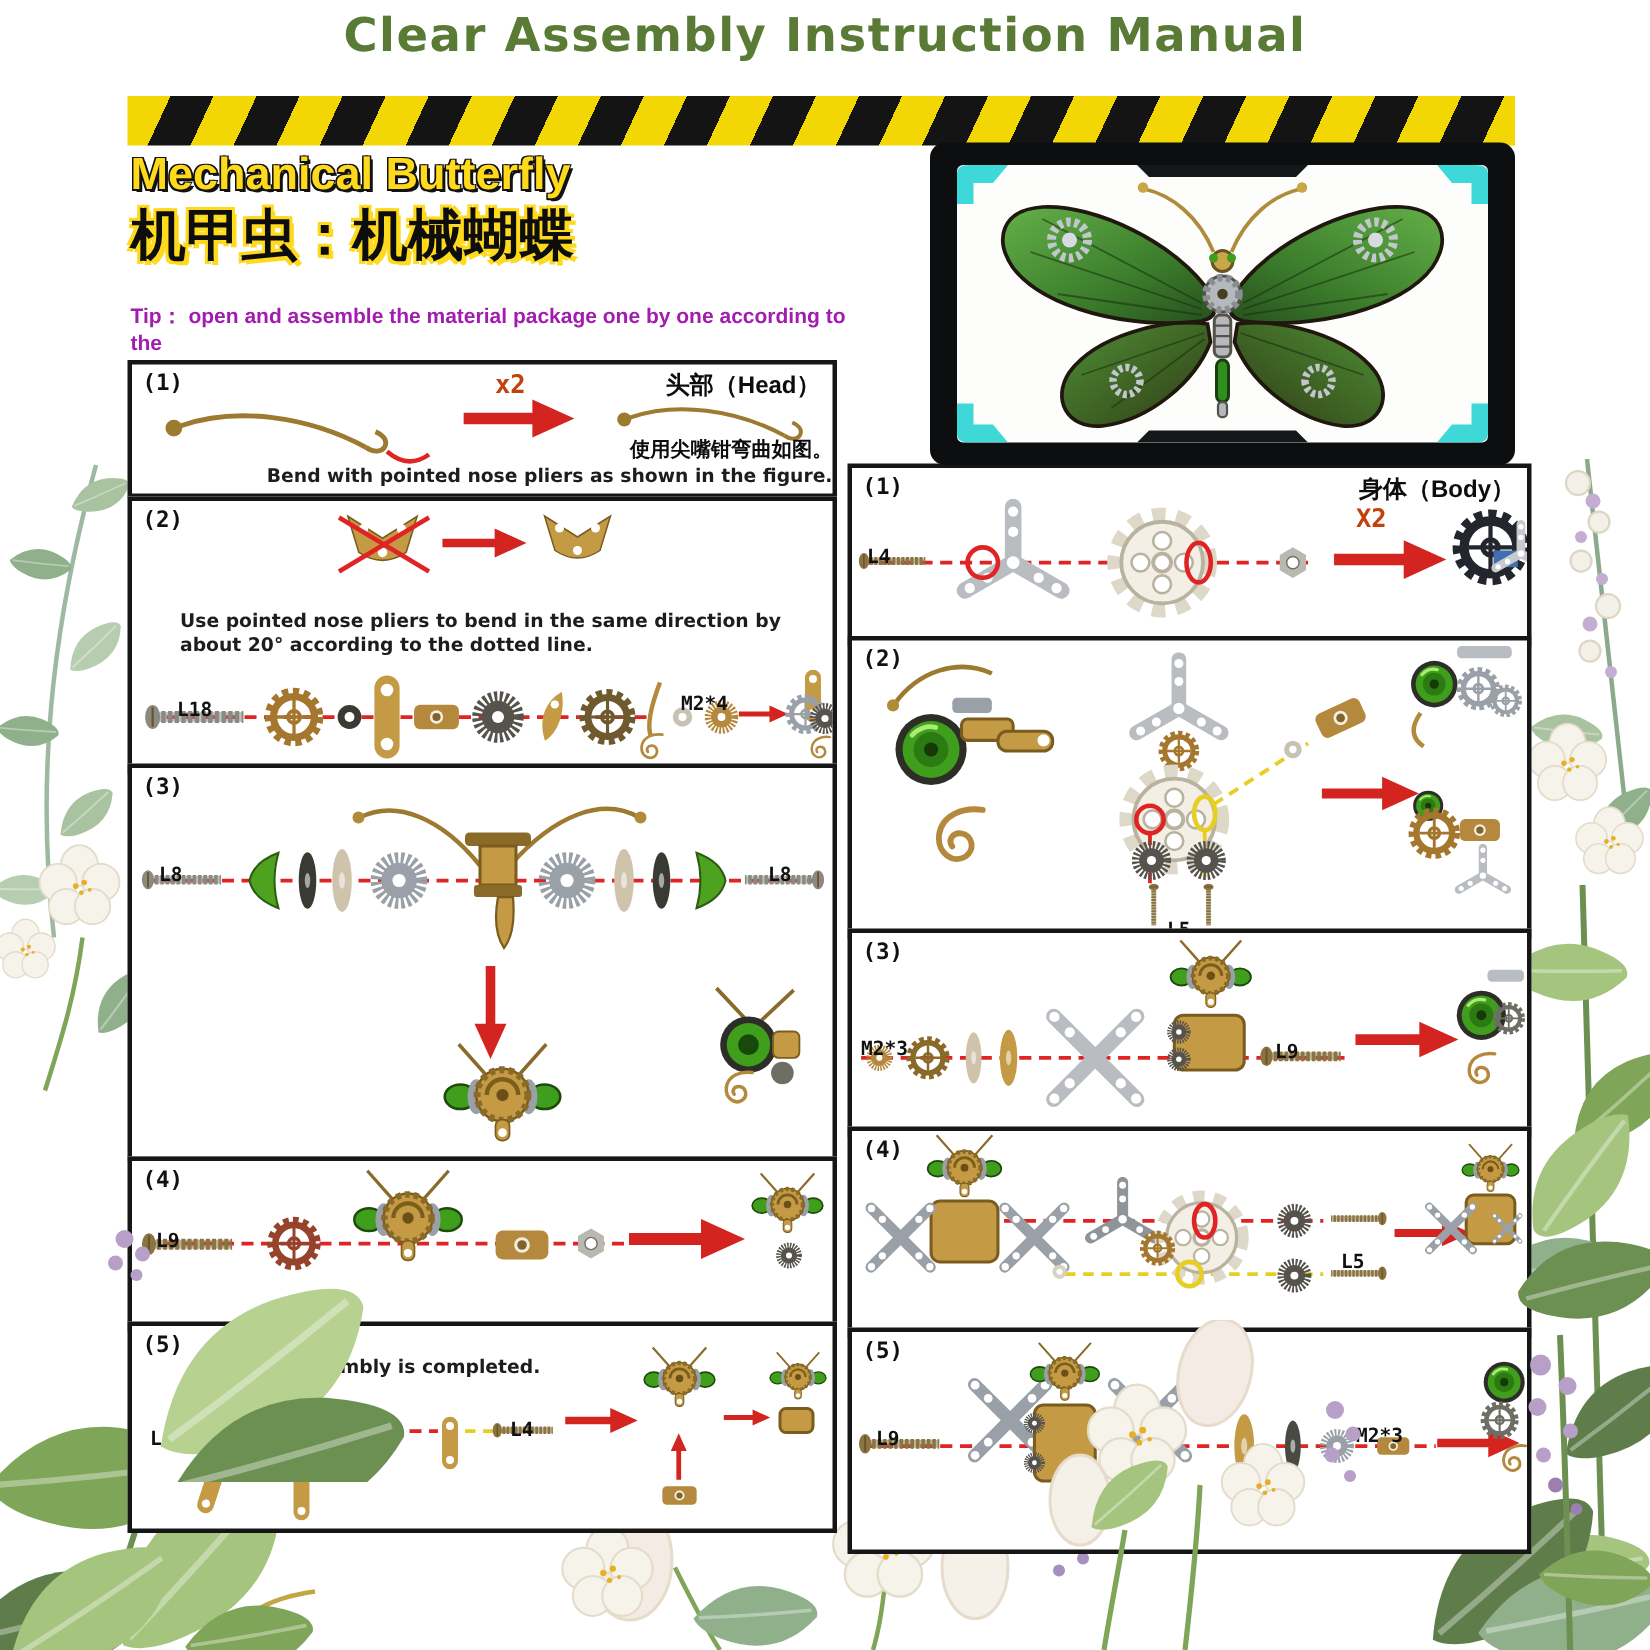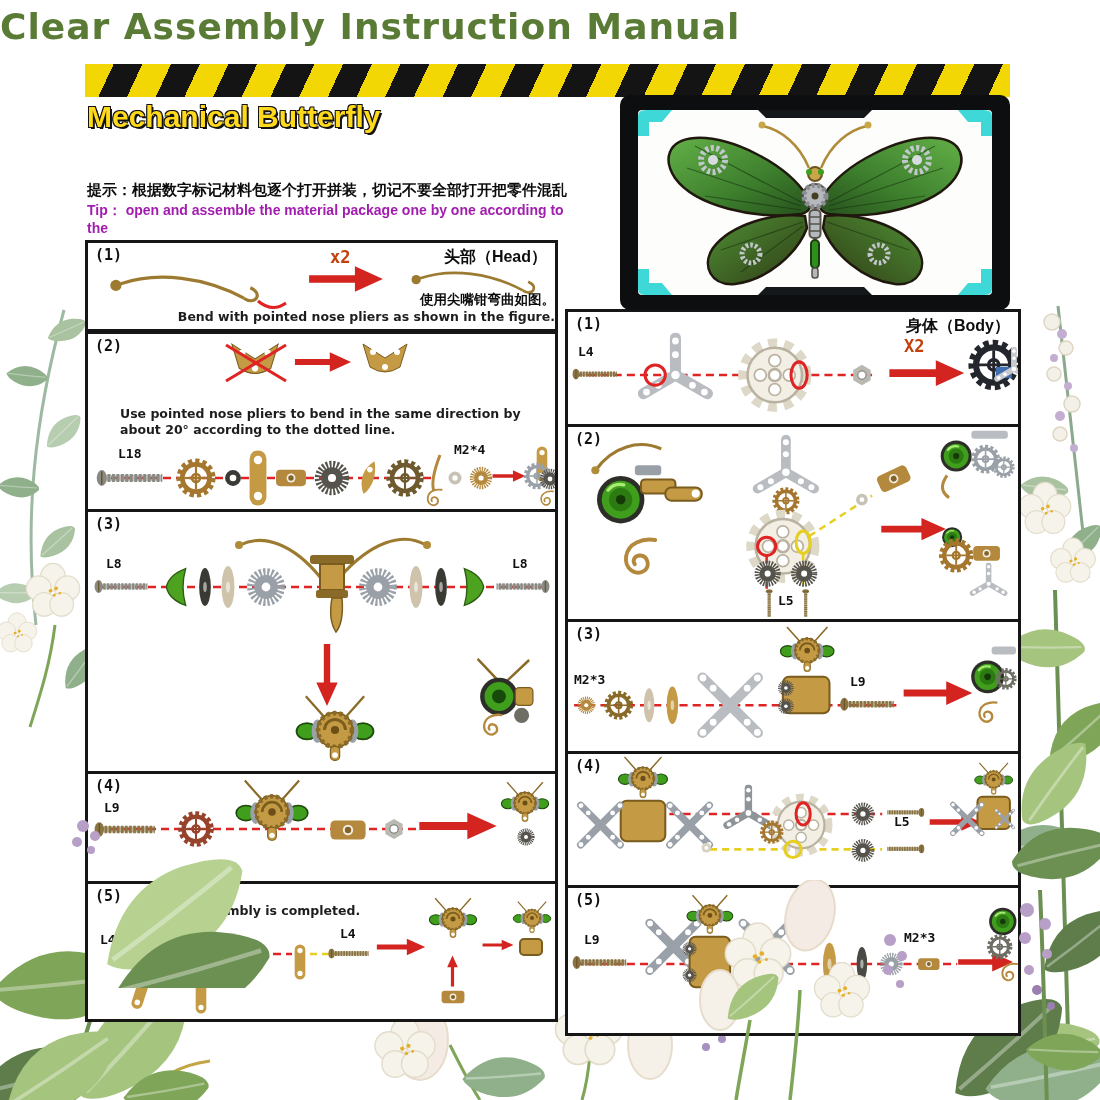--- a/index.html
+++ b/index.html
@@ -3,36 +3,36 @@
 <meta charset="utf-8">
 <style>
   :root{
     --c-title_green:#5a7b35; --c-brand_yellow:#ffd91c; --c-hazard_yellow:#f2d704;
     --c-hazard_black:#141414; --c-arrow_red:#d42420; --c-accent_cyan:#35d6d6;
     --c-brass:#b5893d; --c-eye_green:#3f9e1c;
   }
   html,body{margin:0;padding:0;background:#fff;}
   #canvas{position:relative;width:1100px;height:1100px;background:#fff;overflow:hidden;
           font-family:"Liberation Sans",sans-serif;}
-  .main-title{position:absolute;top:6px;left:0;width:100%;
-    font-family:"DejaVu Sans",sans-serif;font-weight:bold;font-size:36px;
+  .main-title{position:absolute;top:6px;left:0;width:100%;text-align:center;
+    font-family:"DejaVu Sans",sans-serif;font-weight:bold;font-size:31px;
     color:var(--c-title_green);letter-spacing:1px;margin:0;}
   .hazard{position:absolute;left:85px;top:64px;width:925px;height:33px;z-index:1;
     background:repeating-linear-gradient(115deg,var(--c-hazard_yellow) 0 26px,var(--c-hazard_black) 26px 52px);}
   .brand-en{position:absolute;left:87px;top:100px;font-size:30px;font-weight:bold;
     color:var(--c-brand_yellow);
     text-shadow:2px 2px 0 #121212,-1px -1px 0 #121212,1px -1px 0 #121212,-1px 1px 0 #121212;}
   .brand-zh{position:absolute;left:87px;top:132px;font-size:37px;font-weight:900;color:#0d0d0d;
     text-shadow:3px 3px 0 var(--c-brand_yellow),-2px -2px 0 var(--c-brand_yellow),2px -2px 0 var(--c-brand_yellow),-2px 2px 0 var(--c-brand_yellow);}
   .tip-zh{position:absolute;left:87px;top:181px;width:485px;font-size:15px;font-weight:900;color:#0c0c0c;}
   .tip-en{position:absolute;left:87px;top:201px;width:485px;font-size:14px;font-weight:bold;color:#a21caf;line-height:1.3;}
   .panel{position:absolute;background:#fff;border:3px solid #161616;z-index:2;}
   .pnum{position:absolute;top:3px;left:7px;font:700 15px "DejaVu Sans Mono",monospace;color:#111;z-index:3;}
   .psec{position:absolute;top:4px;right:8px;font:700 16px "Liberation Sans",sans-serif;color:#0d0d0d;z-index:3;}
-  .plabel{position:absolute;font:700 13px "DejaVu Sans Mono",monospace;color:#111;z-index:3;}
+  .plabel{position:absolute;font:700 13px "DejaVu Sans Mono",monospace;color:#111;z-index:3;margin-top:20px;}
   .pmult{position:absolute;font:700 17px "DejaVu Sans Mono",monospace;color:#c2410c;z-index:3;}
   .note-zh{position:absolute;font:700 13.5px "Liberation Sans",sans-serif;color:#0d0d0d;z-index:3;}
   .note-en{position:absolute;font:600 12.5px "DejaVu Sans",sans-serif;color:#1d1d1d;z-index:3;line-height:1.25;}
   .center{left:0;right:0;text-align:right;}
   .psvg{position:absolute;left:0;top:0;width:100%;height:100%;}
   .decor{position:absolute;z-index:1;pointer-events:none;}
   .decor.over{z-index:5;}
   .frame{position:absolute;left:620px;top:95px;width:390px;height:215px;background:#0c0e10;
     border-radius:10px;z-index:3;}
   .frame-inner{position:absolute;left:18px;top:15px;right:18px;bottom:15px;background:#fdfdfb;border-radius:4px;}
@@ -212,21 +212,21 @@
       <circle cx="52" cy="55" r="2.5"></circle>
             <circle cx="61" cy="52" r="2"></circle>
     </g>
   </symbol>
 </defs>
 </svg>
 
 <h1 class="main-title">Clear Assembly Instruction Manual</h1>
 <div class="hazard"></div>
 <div class="brand-en">Mechanical Butterfly</div>
-<div class="tip-zh">提示：根据数字标记材料包逐个打开拼装，切记不要全部打开把零件混乱</div>
+<div class="brand-zh">机甲虫：机械蝴蝶</div>
 <div class="tip-en">
   <span>Tip： open and assemble the material package one by one according to the</span><br>
   <span>digital mark．  Remember not to open all the parts and confuse them.</span>
 </div>
 
 <div class="frame">
   <div class="frame-inner">
     <svg viewBox="0 0 354 185" style="width:100%;height:100%">
       <defs>
         <linearGradient id="wg1" x1="0" y1="0" x2="1" y2="1">

